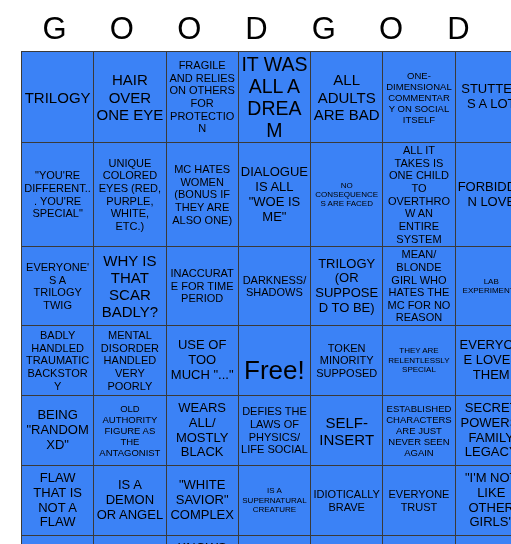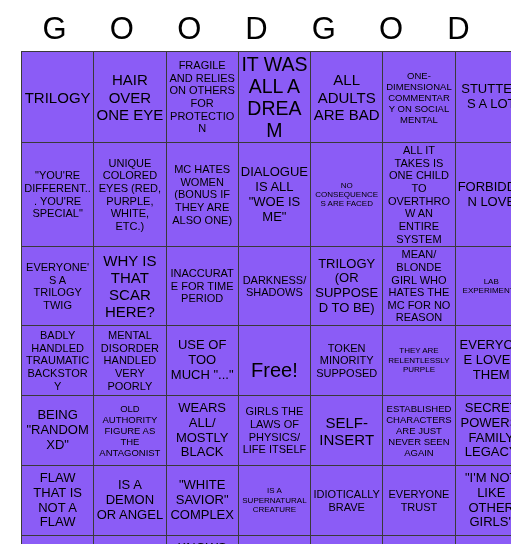--- a/index.html
+++ b/index.html
@@ -43,38 +43,38 @@
     table-layout: fixed;
   }
   .grid td {
     border: 1px solid #3a3a3a;
     width: 67.28px;
     height: 67px;
     padding: 1px 2px;
     text-align: center;
     vertical-align: middle;
     overflow: hidden;
-    background: #8b5cf6;
+    background: #3b82f6;
   }
   .cell-text {
     display: block;
     line-height: 1.12;
     word-wrap: break-word;
     overflow-wrap: break-word;
     hyphens: none;
   }
   
   .s-xxl .cell-text { font-size: 19.5px; line-height: 1.13; }
   .s-xl  .cell-text { font-size: 15px;   line-height: 1.14; }
   .s-lg  .cell-text { font-size: 13px;   line-height: 1.14; }
   .s-md  .cell-text { font-size: 11px;   line-height: 1.15; }
   .s-sm  .cell-text { font-size: 9.5px;  line-height: 1.16; }
   .s-xs  .cell-text { font-size: 8px;    line-height: 1.18; }
   .free .cell-text {
-    font-size: 20px;
+    font-size: 26px;
     line-height: 1.05;
     margin-top: 20px;
   }
 </style>
 </head>
 <body>
 
 <div id="card">
 
   <div class="header-row">
@@ -99,21 +99,21 @@
         <td class="s-md">
             <span class="cell-text">FRAGILE AND RELIES ON OTHERS FOR PROTECTION</span>
           </td>
         <td class="s-xxl">
             <span class="cell-text">IT WAS ALL A DREAM</span>
           </td>
         <td class="s-xl">
             <span class="cell-text">ALL ADULTS ARE BAD</span>
           </td>
         <td class="s-sm">
-            <span class="cell-text">ONE-DIMENSIONAL COMMENTARY ON SOCIAL MENTAL</span>
+            <span class="cell-text">ONE-DIMENSIONAL COMMENTARY ON SOCIAL ITSELF</span>
           </td>
         <td class="s-lg">
             <span class="cell-text">STUTTERS A LOT</span>
           </td>
       </tr>
       <tr>
         <td class="s-md">
             <span class="cell-text">"YOU'RE DIFFERENT... YOU'RE SPECIAL"</span>
           </td>
         <td class="s-md">
@@ -133,21 +133,21 @@
           </td>
         <td class="s-lg">
             <span class="cell-text">FORBIDDEN LOVE</span>
           </td>
       </tr>
       <tr>
         <td class="s-md">
             <span class="cell-text">EVERYONE'S A TRILOGY TWIG</span>
           </td>
         <td class="s-xl">
-            <span class="cell-text">WHY IS THAT SCAR HERE?</span>
+            <span class="cell-text">WHY IS THAT SCAR BADLY?</span>
           </td>
         <td class="s-md">
             <span class="cell-text">INACCURATE FOR TIME PERIOD</span>
           </td>
         <td class="s-md">
             <span class="cell-text">DARKNESS/ SHADOWS</span>
           </td>
         <td class="s-lg">
             <span class="cell-text">TRILOGY (OR SUPPOSED TO BE)</span>
           </td>
@@ -168,38 +168,38 @@
         <td class="s-lg">
             <span class="cell-text">USE OF TOO MUCH "..."</span>
           </td>
         <td class="free">
             <span class="cell-text">Free!</span>
           </td>
         <td class="s-md">
             <span class="cell-text">TOKEN MINORITY SUPPOSED</span>
           </td>
         <td class="s-xs">
-            <span class="cell-text">THEY ARE RELENTLESSLY PURPLE</span>
+            <span class="cell-text">THEY ARE RELENTLESSLY SPECIAL</span>
           </td>
         <td class="s-lg">
             <span class="cell-text">EVERYONE LOVES THEM</span>
           </td>
       </tr>
       <tr>
         <td class="s-lg">
             <span class="cell-text">BEING "RANDOM XD"</span>
           </td>
         <td class="s-sm">
             <span class="cell-text">OLD AUTHORITY FIGURE AS THE ANTAGONIST</span>
           </td>
         <td class="s-lg">
             <span class="cell-text">WEARS ALL/ MOSTLY BLACK</span>
           </td>
         <td class="s-md">
-            <span class="cell-text">GIRLS THE LAWS OF PHYSICS/ LIFE ITSELF</span>
+            <span class="cell-text">DEFIES THE LAWS OF PHYSICS/ LIFE SOCIAL</span>
           </td>
         <td class="s-xl">
             <span class="cell-text">SELF-INSERT</span>
           </td>
         <td class="s-sm">
             <span class="cell-text">ESTABLISHED CHARACTERS ARE JUST NEVER SEEN AGAIN</span>
           </td>
         <td class="s-lg">
             <span class="cell-text">SECRET POWERS/ FAMILY LEGACY</span>
           </td>

